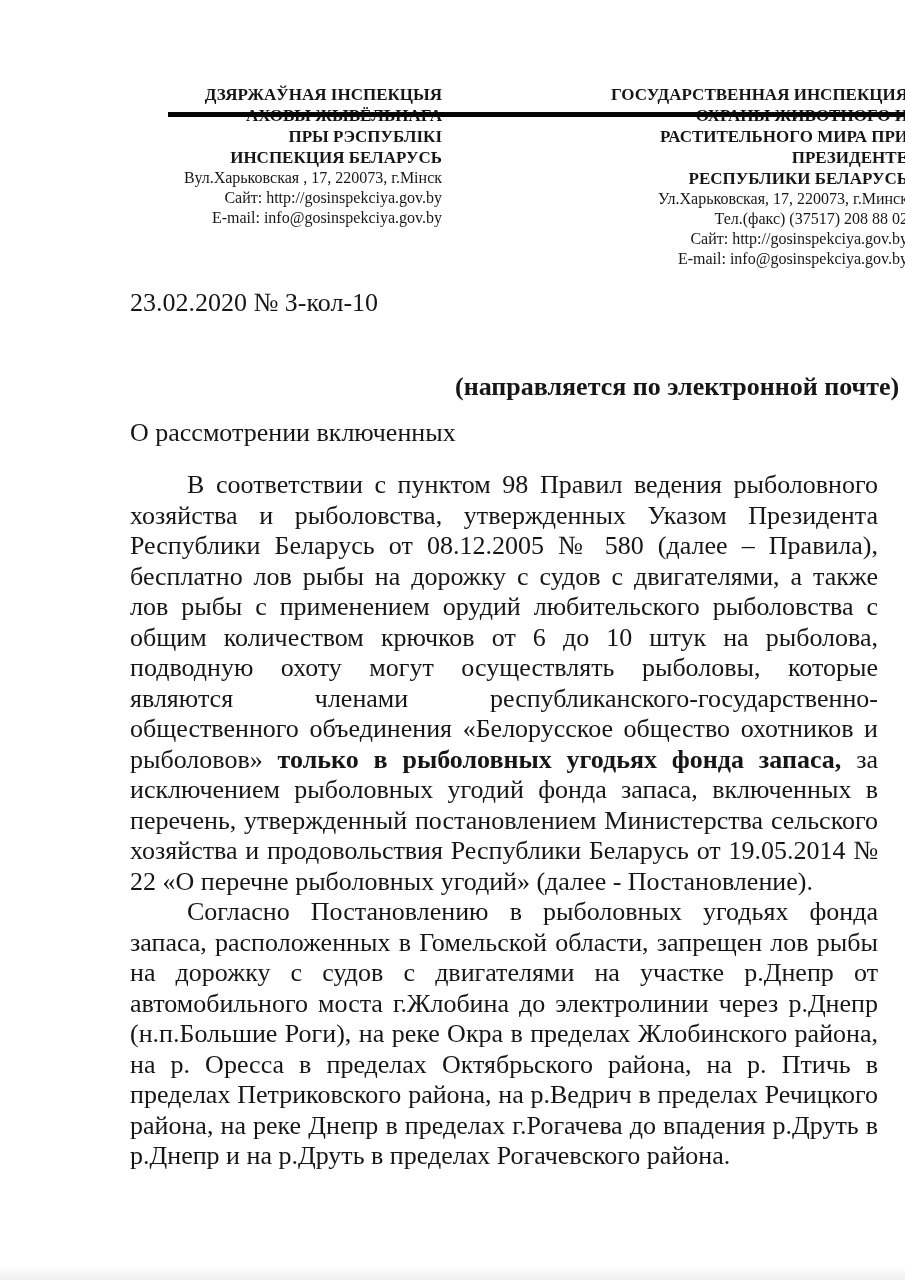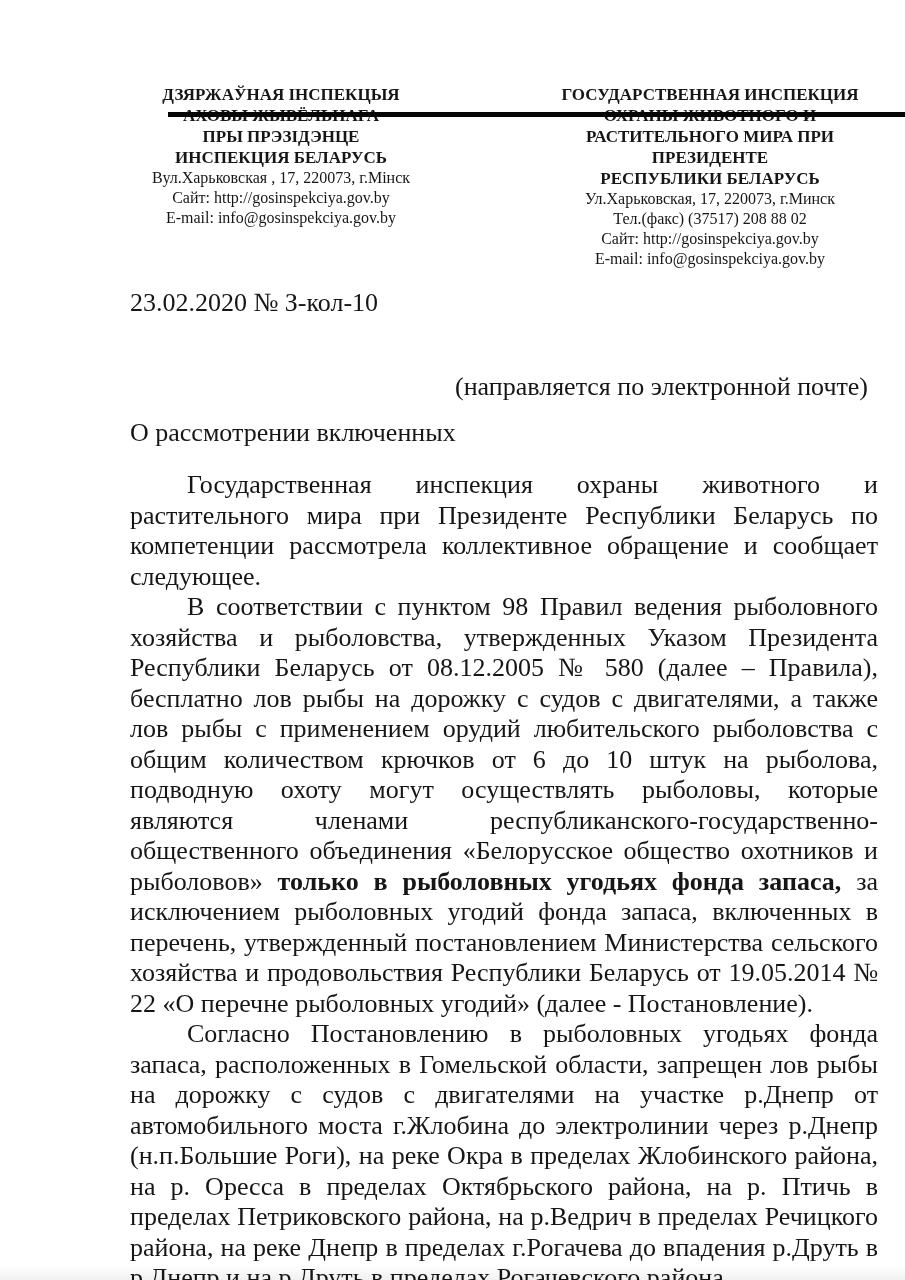--- a/index.html
+++ b/index.html
@@ -7,34 +7,34 @@
     width: 905px; height: 1280px;
     background: #ffffff;
     font-family: "Liberation Serif", "DejaVu Serif", serif;
     color: #161616;
     position: relative;
     overflow: hidden;
   }
   .page { position: absolute; inset: 0; background: #ffffff; }
 
   
-  .lh { position: absolute; top: 84px; text-align: center; }
+  .lh { position: absolute; top: 84px; text-align: right; }
   .lh-left  { left: 120px; width: 322px; }
   .lh-right { left: 512px; width: 396px; }
   .org-line  { font-weight: bold; font-size: 17px; line-height: 21px; white-space: nowrap; }
   .addr-line { font-size: 16px; line-height: 20px; white-space: nowrap; }
 
   
   .strike-rule {
     position: absolute; top: 112px; left: 168px;
     width: 737px; height: 5px; background: #060606;
   }
 
   .ref     { position: absolute; top: 288px; left: 130px; font-size: 26px; white-space: nowrap; }
-  .note    { position: absolute; top: 372px; left: 455px; font-size: 26px; white-space: nowrap; }
+  .note    { position: absolute; top: 372px; left: 455px; font-size: 26px; white-space: nowrap; font-weight: bold; }
   .subject { position: absolute; top: 418px; left: 130px; font-size: 26px; white-space: nowrap; }
 
   .body-text {
     position: absolute; top: 470px; left: 130px; width: 748px;
     font-size: 26px; line-height: 30.5px;
     text-align: justify;
   }
   .para { margin: 0; text-indent: 57px; }
   .bold { font-weight: bold; }
 
@@ -46,21 +46,21 @@
 </style>
 </head>
 <body>
 
 <div class="page">
 
   <div class="lh lh-left">
     <div>
         <div class="org-line">ДЗЯРЖАЎНАЯ ІНСПЕКЦЫЯ</div>
         <div class="org-line">АХОВЫ ЖЫВЁЛЬНАГА</div>
-        <div class="org-line">ПРЫ ПРЭЗІДЭНЦЕ</div>
+        <div class="org-line">ПРЫ РЭСПУБЛІКІ</div>
         <div class="org-line">ИНСПЕКЦИЯ БЕЛАРУСЬ</div>
       </div>
     <div>
         <div class="addr-line">Вул.Харьковская , 17, 220073, г.Мінск</div>
         <div class="addr-line">Сайт: http://gosinspekciya.gov.by</div>
         <div class="addr-line">E-mail: info@gosinspekciya.gov.by</div>
       </div>
   </div>
 
   <div class="lh lh-right">
@@ -81,20 +81,19 @@
 
   <div class="strike-rule"></div>
 
   <div class="ref">23.02.2020 № З-кол-10</div>
 
   <div class="note">(направляется по электронной почте)</div>
 
   <div class="subject">О рассмотрении включенных</div>
 
   <div class="body-text">
-      <p class="para"><span class="">Государственная инспекция охраны животного и растительного мира при Президенте Республики Беларусь по компетенции рассмотрела коллективное обращение и сообщает следующее.</span></p>
       <p class="para"><span class="">В соответствии с пунктом 98 Правил ведения рыболовного хозяйства и рыболовства, утвержденных Указом Президента Республики Беларусь от 08.12.2005 № 580 (далее – Правила), бесплатно лов рыбы на дорожку с судов с двигателями, а также лов рыбы с применением орудий любительского рыболовства с общим количеством крючков от 6 до 10 штук на рыболова, подводную охоту могут осуществлять рыболовы, которые являются членами республиканского-государственно-общественного объединения «Белорусское общество охотников и рыболовов» </span><span class="bold">только в рыболовных угодьях фонда запаса,</span><span class=""> за исключением рыболовных угодий фонда запаса, включенных в перечень, утвержденный постановлением Министерства сельского хозяйства и продовольствия Республики Беларусь от 19.05.2014 № 22 «О перечне рыболовных угодий» (далее - Постановление).</span></p>
       <p class="para"><span class="">Согласно Постановлению в рыболовных угодьях фонда запаса, расположенных в Гомельской области, запрещен лов рыбы на дорожку с судов с двигателями на участке р.Днепр от автомобильного моста г.Жлобина до электролинии через р.Днепр (н.п.Большие Роги), на реке Окра в пределах Жлобинского района, на р. Оресса в пределах Октябрьского района, на р. Птичь в пределах Петриковского района, на р.Ведрич в пределах Речицкого района, на реке Днепр в пределах г.Рогачева до впадения р.Друть в р.Днепр и на р.Друть в пределах Рогачевского района.</span></p>
     </div>
 
   <div class="bottom-smudge"></div>
 
 </div>
 
 </body></html>

